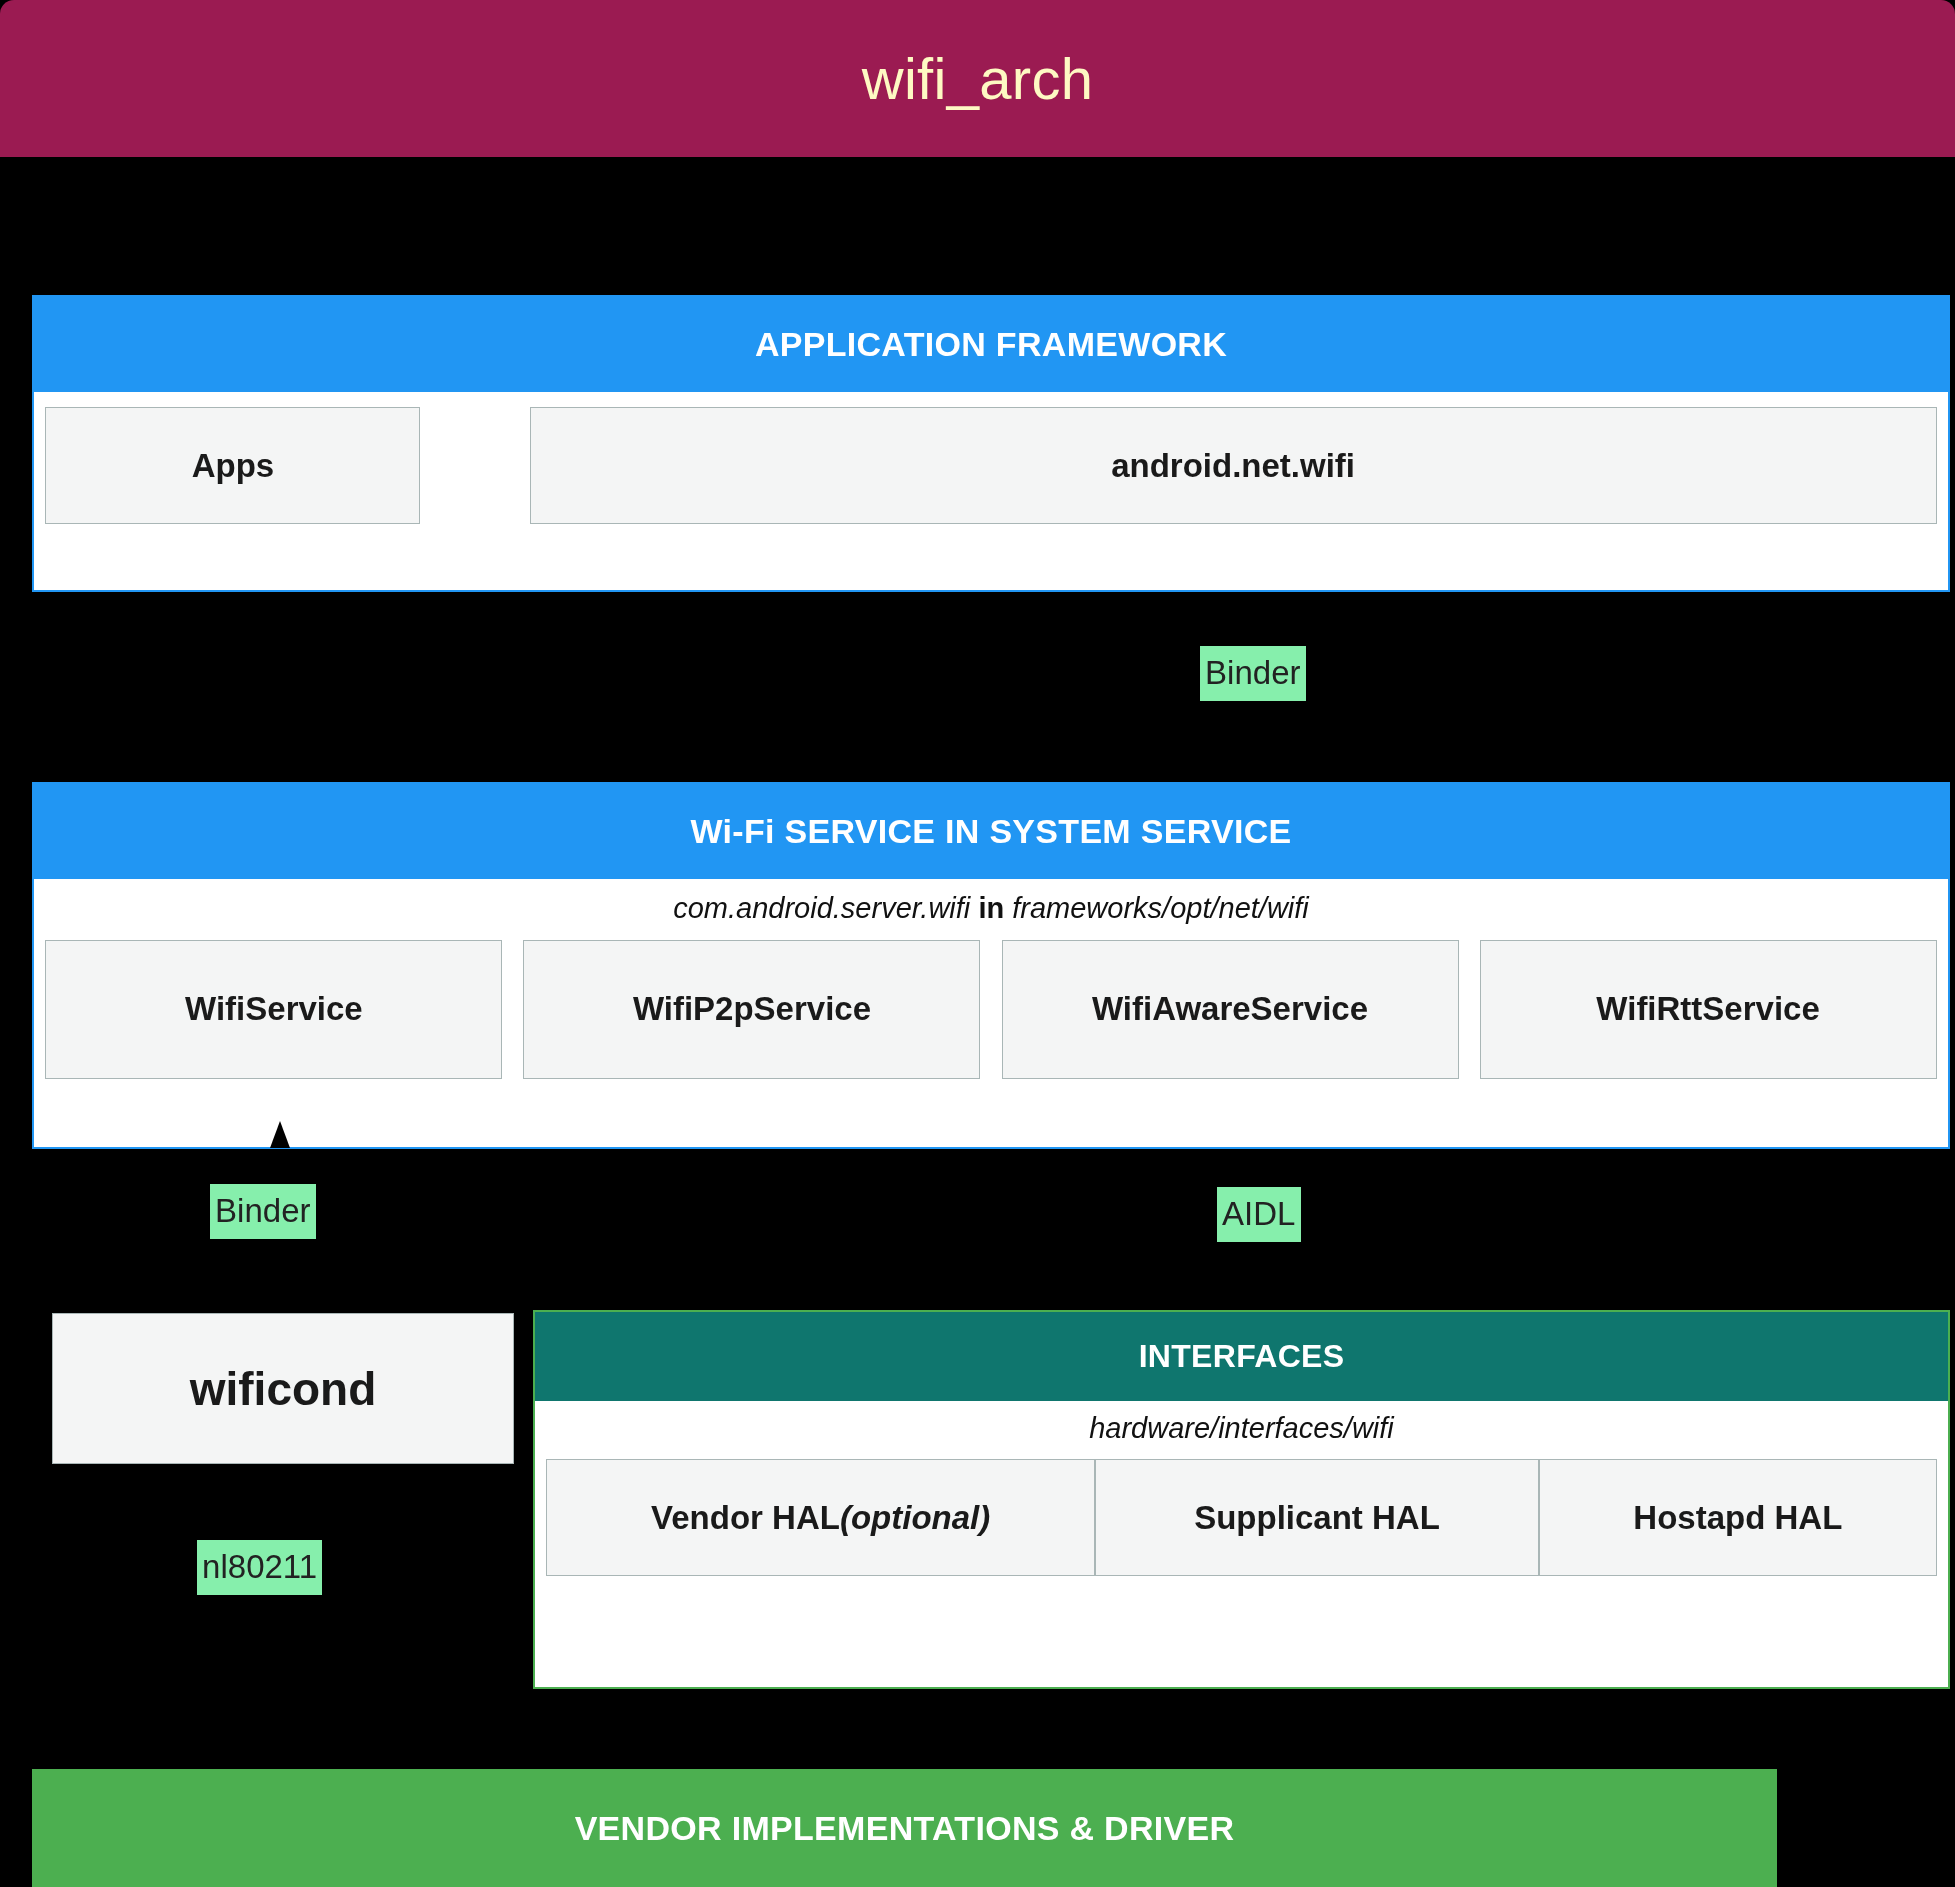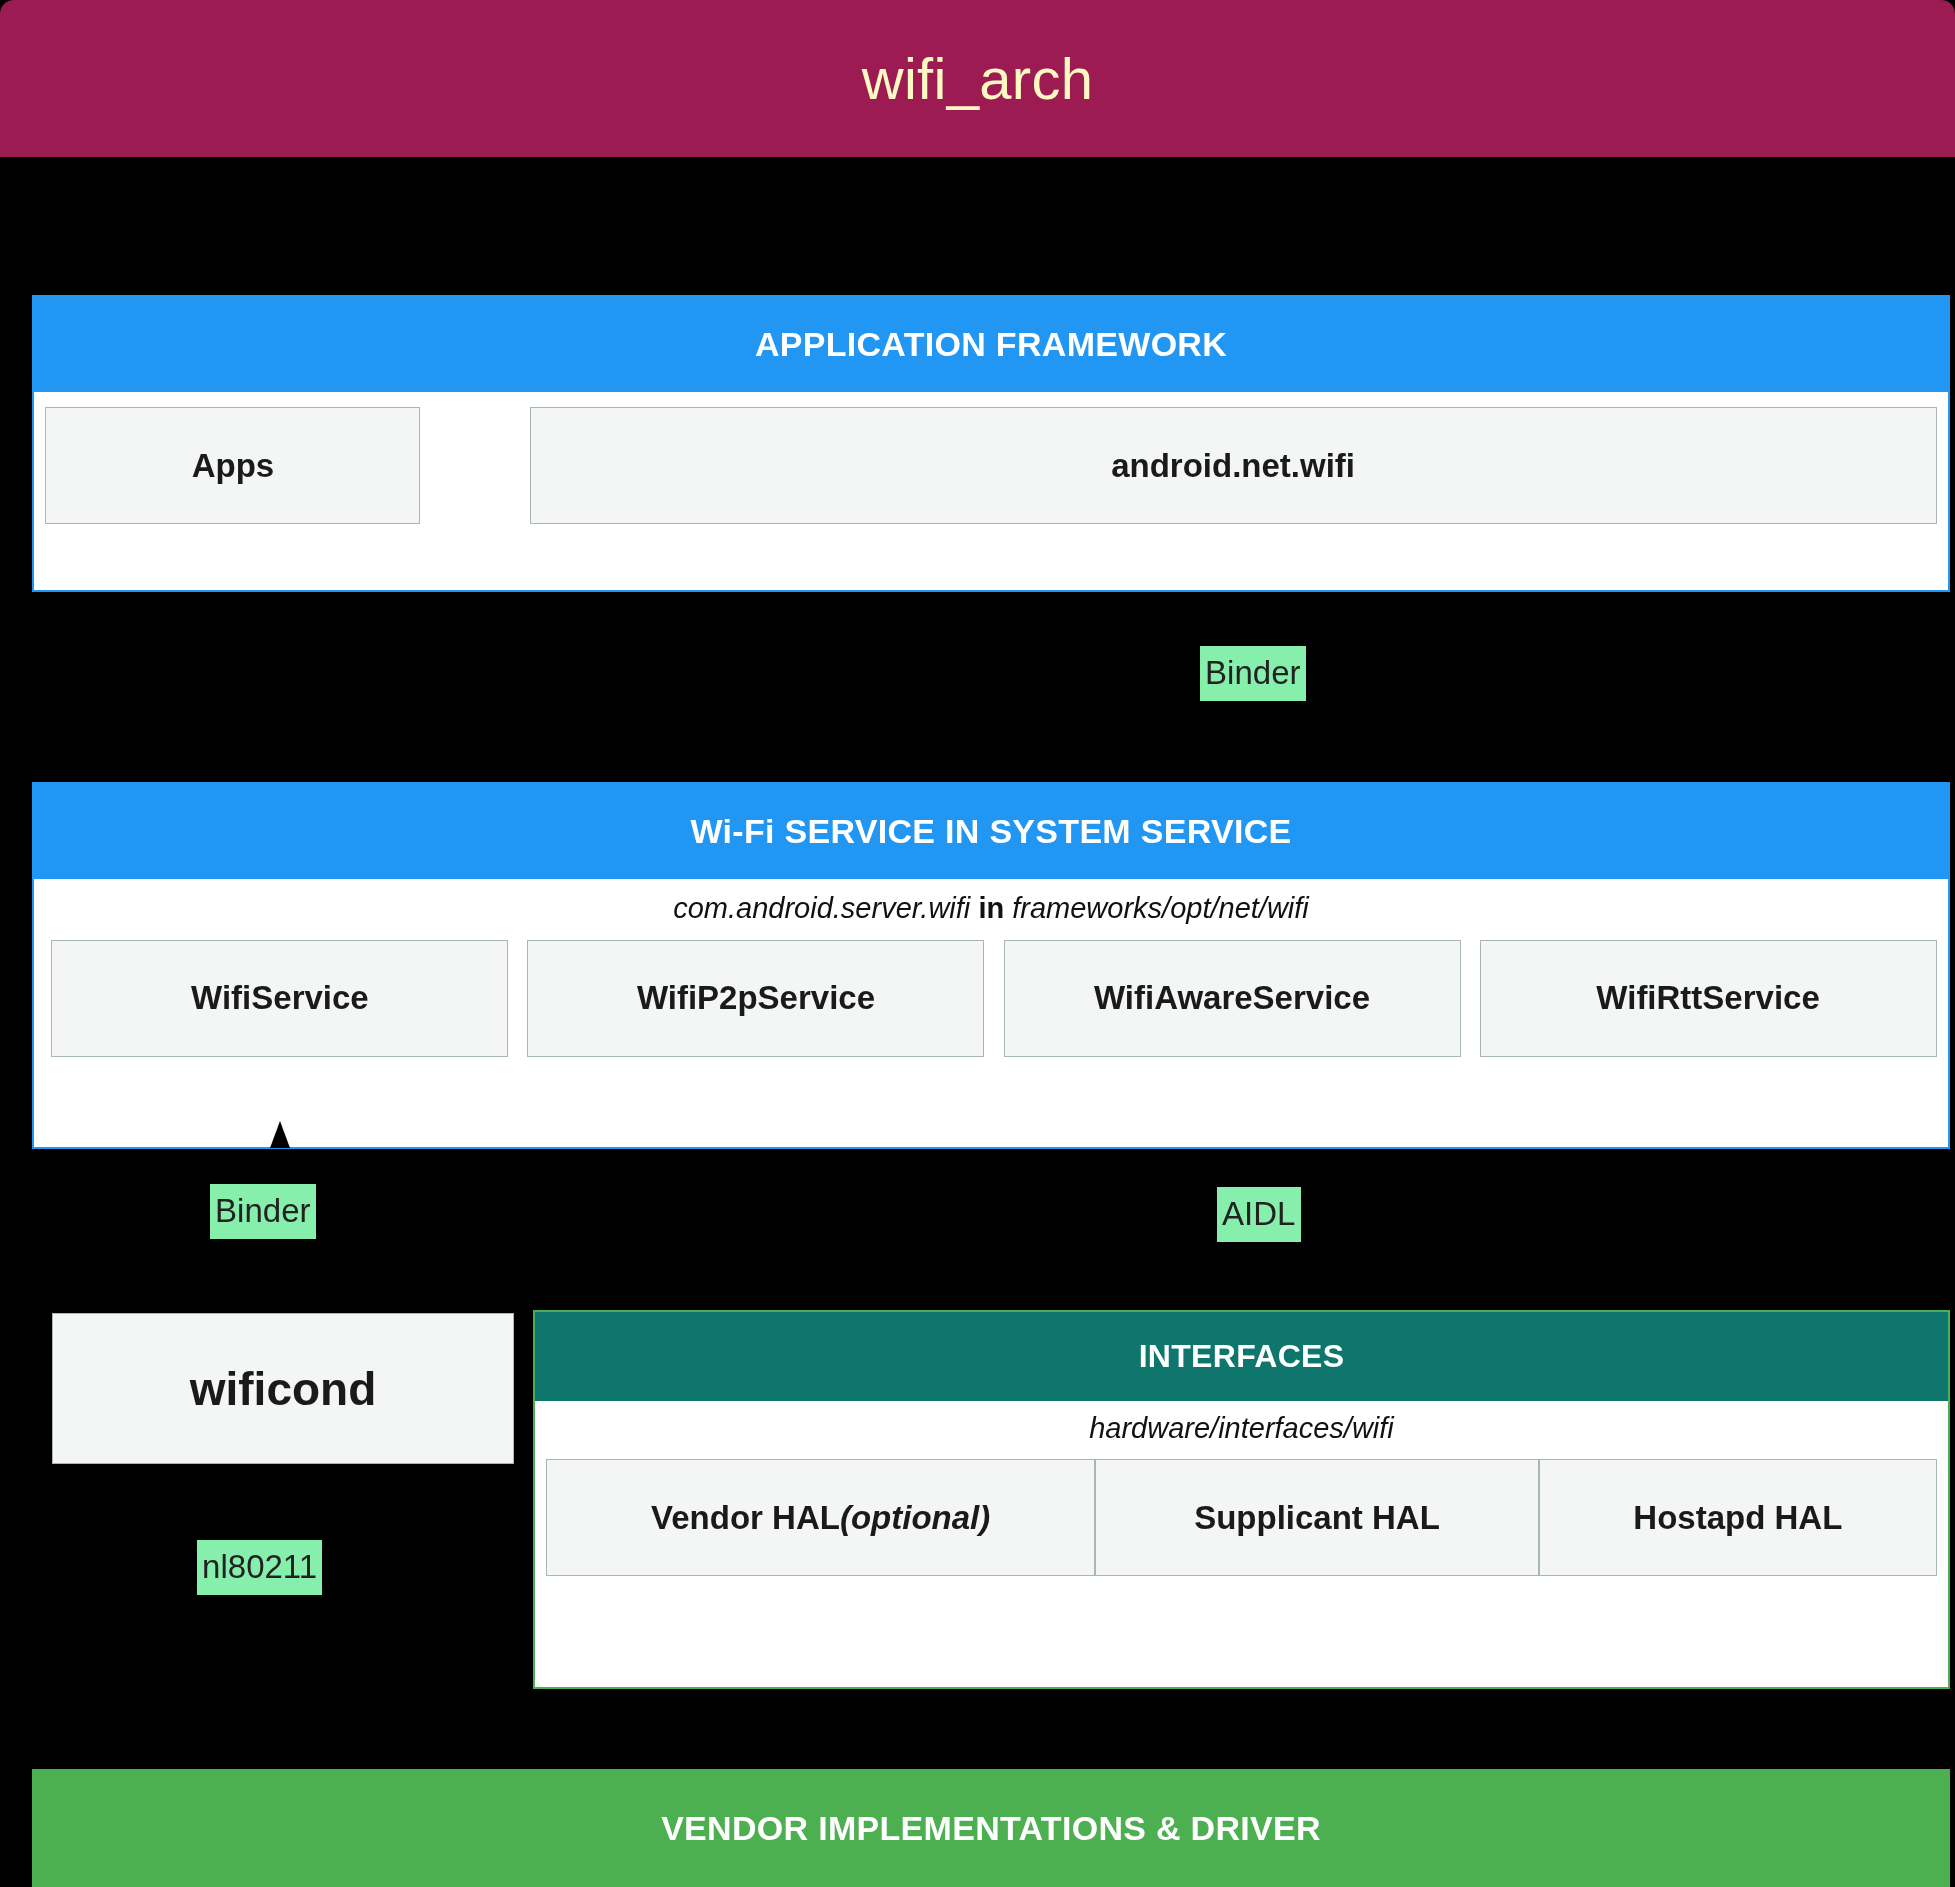--- a/index.html
+++ b/index.html
@@ -129,21 +129,21 @@
   #app-framework-panel .panel-header { height: 95px; font-size: 34px; }
   #app-framework-panel .panel-body   { padding: 15.2px 11.4px 15.2px 11.4px; }
   #app-framework-panel .boxrow       { height: 117px; }
   #box-apps         { width: 375px; }
   #box-androidnet   { width: 1407px; }
 
   #wifi-service-panel { left: 32px; top: 782px; width: 1918px; height: 367px; }
   #wifi-service-panel .panel-header { height: 95px; font-size: 34px; }
   #wifi-service-panel .panel-body   { padding: 12.7px 11.4px 14px 11.4px; }
   #wifi-service-panel .subtitle     { margin-bottom: 15.2px; }
-  #wifi-service-panel .boxrow       { height: 117px; margin-left: 6px; }
+  #wifi-service-panel .boxrow       { height: 139px; }
   #svc-wifiservice    { width: 457px; }
   #svc-wifip2p        { width: 457px; }
   #svc-wifiaware      { width: 457px; }
   #svc-wifirtt        { width: 457px; }
 
   #wificond-box {
     position: absolute;
     left: 52px; top: 1313px; width: 462px; height: 151px;
     font-size: 46px;
   }
@@ -152,21 +152,21 @@
   #interfaces-panel .panel-header { height: 89px; font-size: 32px; }
   #interfaces-panel .panel-body   { padding: 11.4px 11.4px 14px 11.4px; }
   #interfaces-panel .subtitle     { font-size: 29px; margin-bottom: 14px; }
   #interfaces-panel .boxrow       { height: 117px; }
   #hal-vendor     { width: 552px; font-size: 33px; }
   #hal-supplicant { width: 447px; }
   #hal-hostapd    { width: 400px; }
 
   #vendor-impl-bar {
     position: absolute;
-    left: 32px; top: 1769px; width: 1918px; height: 119px;
+    left: 32px; top: 1769px; width: 1745px; height: 119px;
     background: #4CAF50;
     display: flex;
     align-items: center;
     justify-content: center;
     color: #ffffff;
     font-weight: bold;
     font-size: 34px;
     letter-spacing: 0.3px;
     box-sizing: border-box;
   }

